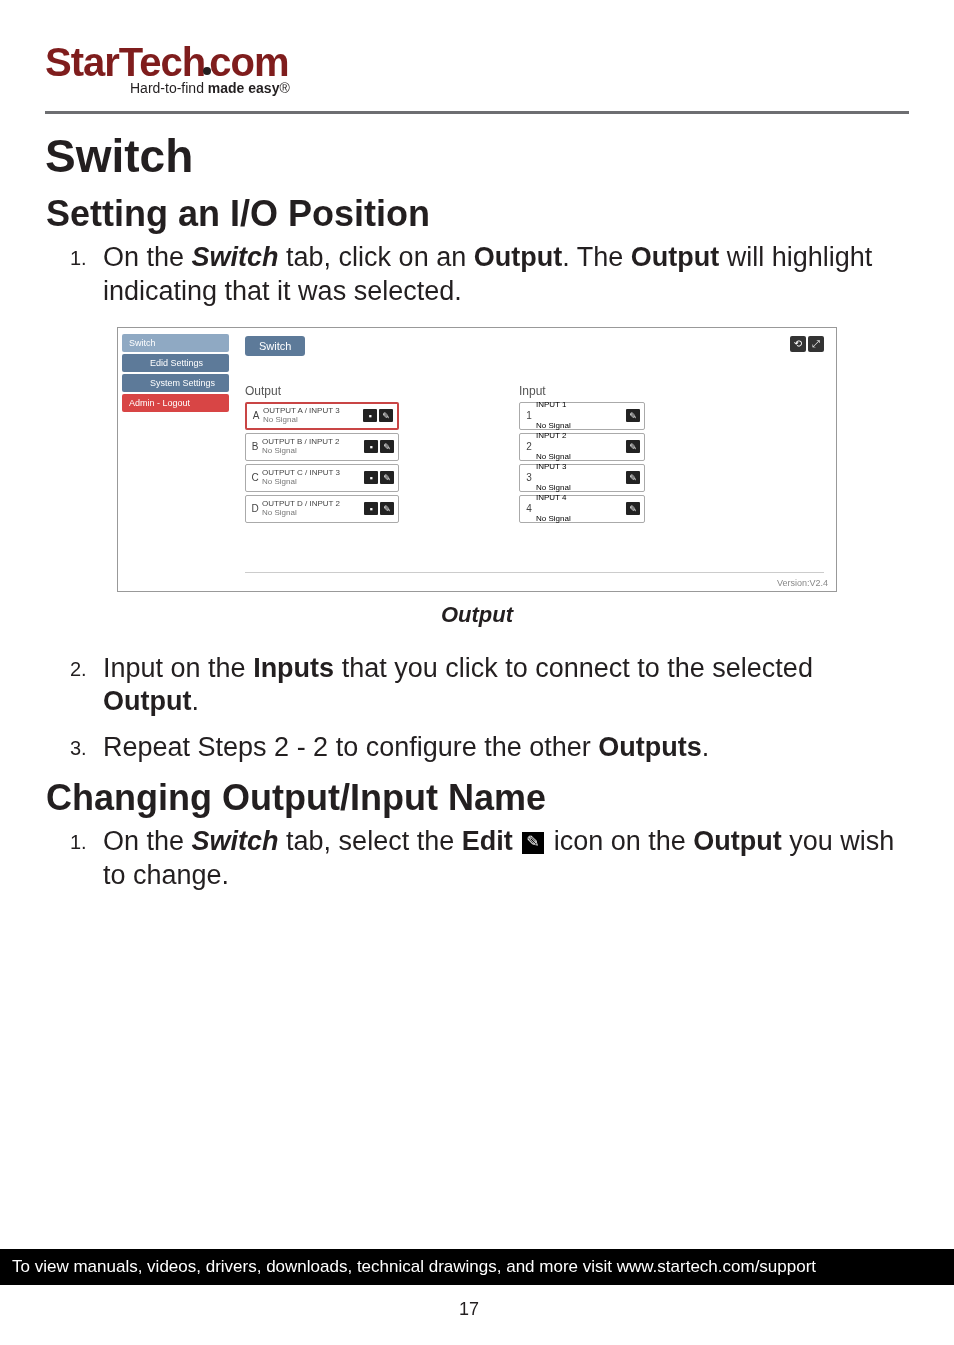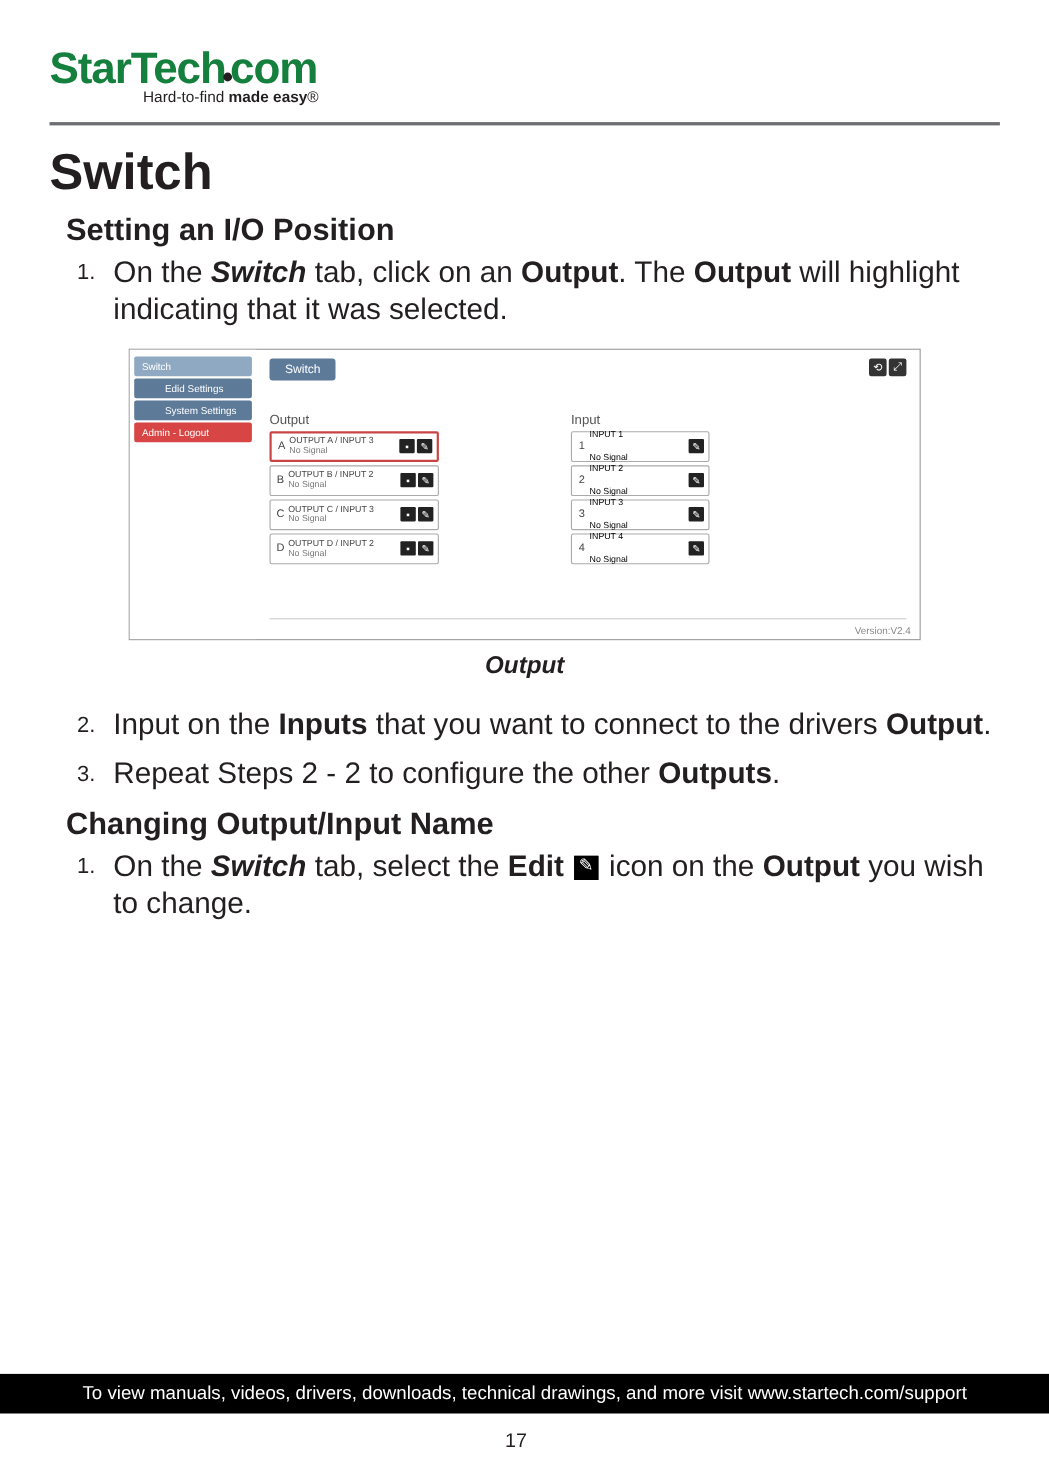--- a/index.html
+++ b/index.html
@@ -15,21 +15,21 @@
       position: relative;
       padding: 40px 45px;
     }
     .logo-area {
       margin-bottom: 15px;
     }
     .logo {
       font-family: Arial, sans-serif;
       font-size: 40px;
       font-weight: bold;
-      color: #15803d;
+      color: #7f1d1d;
       letter-spacing: -1px;
     }
     .logo .dot {
       display: inline-block;
       width: 8px;
       height: 8px;
       background: #231f20;
       border-radius: 50%;
       vertical-align: middle;
       margin: 0 -2px;
@@ -52,24 +52,24 @@
     }
     h1.main-title {
       font-family: "Segoe UI", Arial, sans-serif;
       font-size: 46px;
       font-weight: bold;
       color: #231f20;
       margin-bottom: 8px;
     }
     h2.section-title {
       font-family: "Segoe UI", Arial, sans-serif;
-      font-size: 28px;
-      font-weight: bold;
-      color: #231f20;
-      margin-left: 15px;
+      font-size: 36px;
+      font-weight: bold;
+      color: #231f20;
+      margin-left: 1px;
       margin-bottom: 6px;
       margin-top: 10px;
     }
     ol.steps {
       list-style: none;
       margin-left: 25px;
     }
     ol.steps li {
       font-size: 27px;
       color: #231f20;
@@ -277,21 +277,21 @@
     }
     .footer-bar {
       position: absolute;
       left: 0;
       right: 0;
       bottom: 60px;
       background: #000;
       color: #fff;
       font-size: 17px;
       padding: 8px 12px;
-      text-align: center;
+      text-align: left;
     }
     .page-num {
       position: absolute;
       bottom: 25px;
       left: 0;
       right: 16px;
       text-align: center;
       font-size: 18px;
       color: #231f20;
     }
@@ -437,21 +437,21 @@
       <hr class="panel-hr">
       <div class="version">Version:V2.4</div>
     </div>
   </div>
 </div>
 
 <div class="caption">Output</div>
 
 <ol class="steps">
   <li data-num="2.">
-    <span>Input on the </span><span class="bold">Inputs</span><span> that you want to connect to the drivers </span><span class="bold">Output</span><span>.</span>
+    <span>Input on the </span><span class="bold">Inputs</span><span> that you click to connect to the selected </span><span class="bold">Output</span><span>.</span>
   </li>
   <li data-num="3.">
     <span>Repeat Steps 2 - 2 to configure the other </span><span class="bold">Outputs</span><span>.</span>
   </li>
 </ol>
 
 <h2 class="section-title">Changing Output/Input Name</h2>
 
 <ol class="steps">
   <li data-num="1.">

